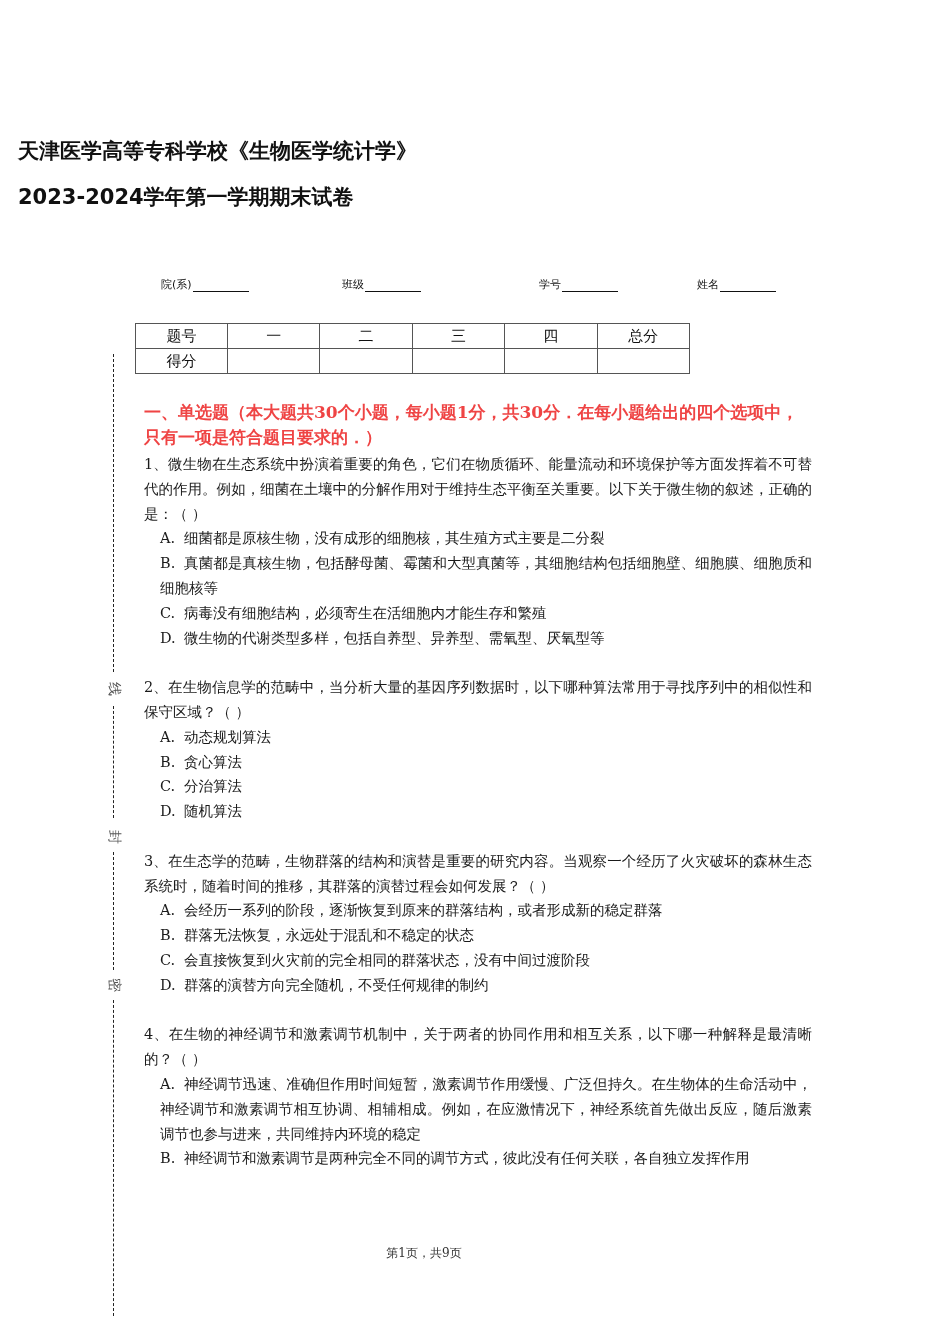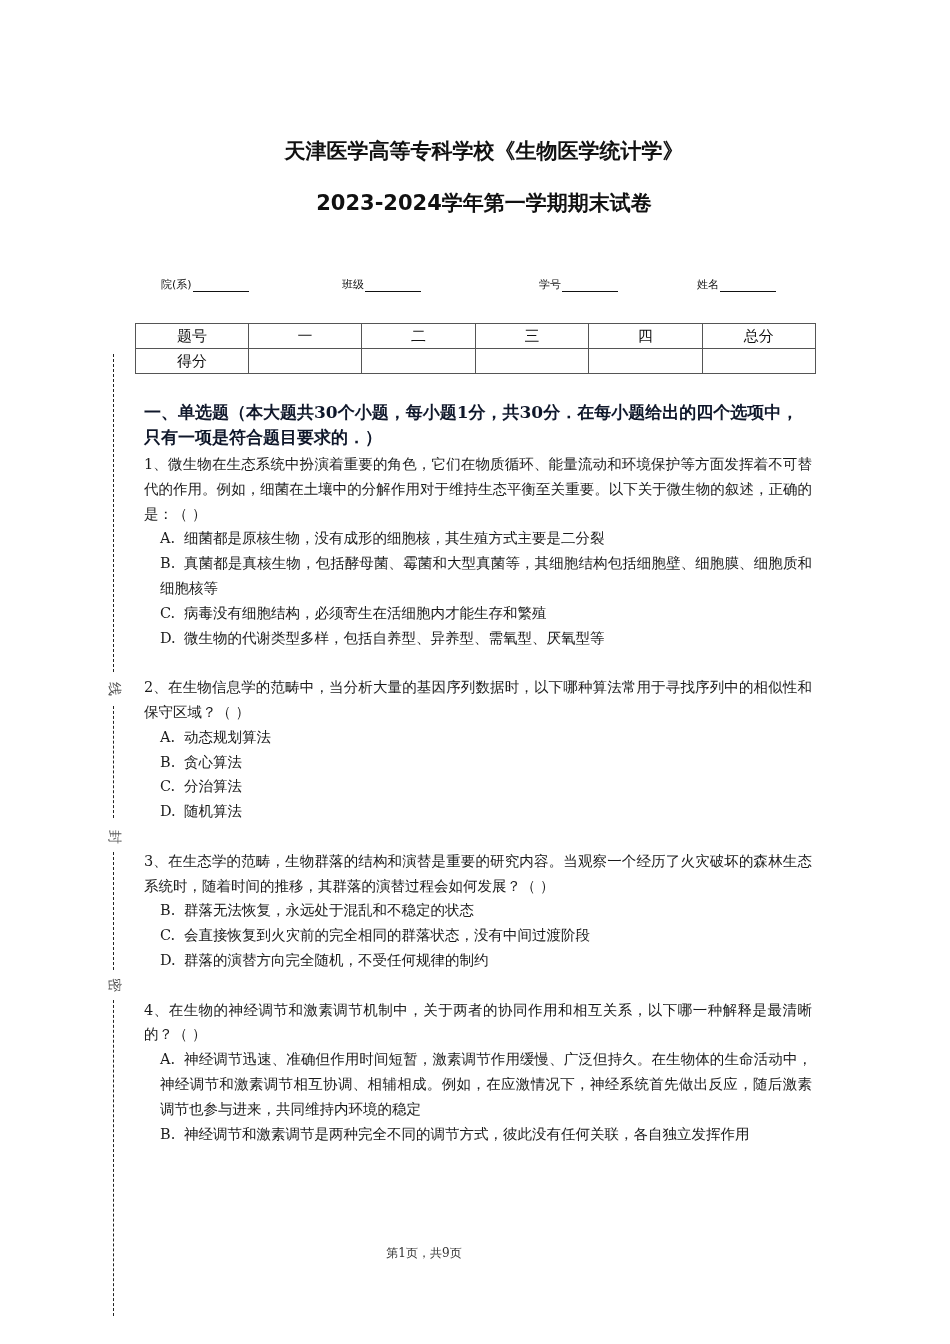--- a/index.html
+++ b/index.html
@@ -19,33 +19,33 @@
       left: 0; top: 0;
       width: 950px; height: 1344px;
       background: #ffffff;
     }
 
     
     .title-block {
       position: absolute;
       left: 0; top: 136px;
       width: 950px;
-      text-align: center;
+      text-align: left;
       font-family: "DejaVu Sans", "Liberation Sans", sans-serif;
       font-weight: bold;
       color: #111;
       padding-left: 18px;
     }
     .title-line1 {
       font-size: 21px;
       line-height: 30px;
       height: 30px;
     }
     .title-line2 {
-      margin-top: 22px;
+      margin-top: 16px;
       font-size: 21px;
       line-height: 30px;
       height: 30px;
     }
 
     
     .info-row {
       position: absolute;
       top: 276px;
       left: 0;
@@ -68,21 +68,21 @@
       height: 16px;
       border-bottom: 1px solid #111;
       margin-left: 1px;
     }
 
     
     .score-table {
       position: absolute;
       left: 135px;
       top: 323px;
-      width: 681px;
+      width: 555px;
       border-collapse: collapse;
       font-family: "DejaVu Sans", "Liberation Sans", sans-serif;
       font-size: 15px;
       color: #111;
       padding-left: 20px;
     }
     .score-table td {
       border: 1px solid #555;
       height: 25px;
       text-align: center;
@@ -95,21 +95,21 @@
     
     .section-heading {
       position: absolute;
       left: 144px;
       top: 400px;
       width: 670px;
       font-family: "DejaVu Serif", "Liberation Serif", serif;
       font-weight: bold;
       font-size: 17px;
       line-height: 25px;
-      color: #0f172a;
+      color: #ef4444;
     }
 
     
     .questions {
       position: absolute;
       left: 144px;
       top: 452px;
       width: 668px;
       font-family: "DejaVu Serif", "Liberation Serif", serif;
       font-size: 14.5px;
@@ -237,20 +237,21 @@
     <div class="question">
       <div class="stem">2、在生物信息学的范畴中，当分析大量的基因序列数据时，以下哪种算法常用于寻找序列中的相似性和保守区域？（  ）</div>
       <div class="option"><span class="opt-label">A.</span><span>动态规划算法</span></div>
       <div class="option"><span class="opt-label">B.</span><span>贪心算法</span></div>
       <div class="option"><span class="opt-label">C.</span><span>分治算法</span></div>
       <div class="option"><span class="opt-label">D.</span><span>随机算法</span></div>
     </div>
 
     <div class="question">
       <div class="stem">3、在生态学的范畴，生物群落的结构和演替是重要的研究内容。当观察一个经历了火灾破坏的森林生态系统时，随着时间的推移，其群落的演替过程会如何发展？（  ）</div>
+      <div class="option"><span class="opt-label">A.</span><span>会经历一系列的阶段，逐渐恢复到原来的群落结构，或者形成新的稳定群落</span></div>
       <div class="option"><span class="opt-label">B.</span><span>群落无法恢复，永远处于混乱和不稳定的状态</span></div>
       <div class="option"><span class="opt-label">C.</span><span>会直接恢复到火灾前的完全相同的群落状态，没有中间过渡阶段</span></div>
       <div class="option"><span class="opt-label">D.</span><span>群落的演替方向完全随机，不受任何规律的制约</span></div>
     </div>
 
     <div class="question">
       <div class="stem">4、在生物的神经调节和激素调节机制中，关于两者的协同作用和相互关系，以下哪一种解释是最清晰的？（  ）</div>
       <div class="option"><span class="opt-label">A.</span><span>神经调节迅速、准确但作用时间短暂，激素调节作用缓慢、广泛但持久。在生物体的生命活动中，神经调节和激素调节相互协调、相辅相成。例如，在应激情况下，神经系统首先做出反应，随后激素调节也参与进来，共同维持内环境的稳定</span></div>
       <div class="option"><span class="opt-label">B.</span><span>神经调节和激素调节是两种完全不同的调节方式，彼此没有任何关联，各自独立发挥作用</span></div>
     </div>

